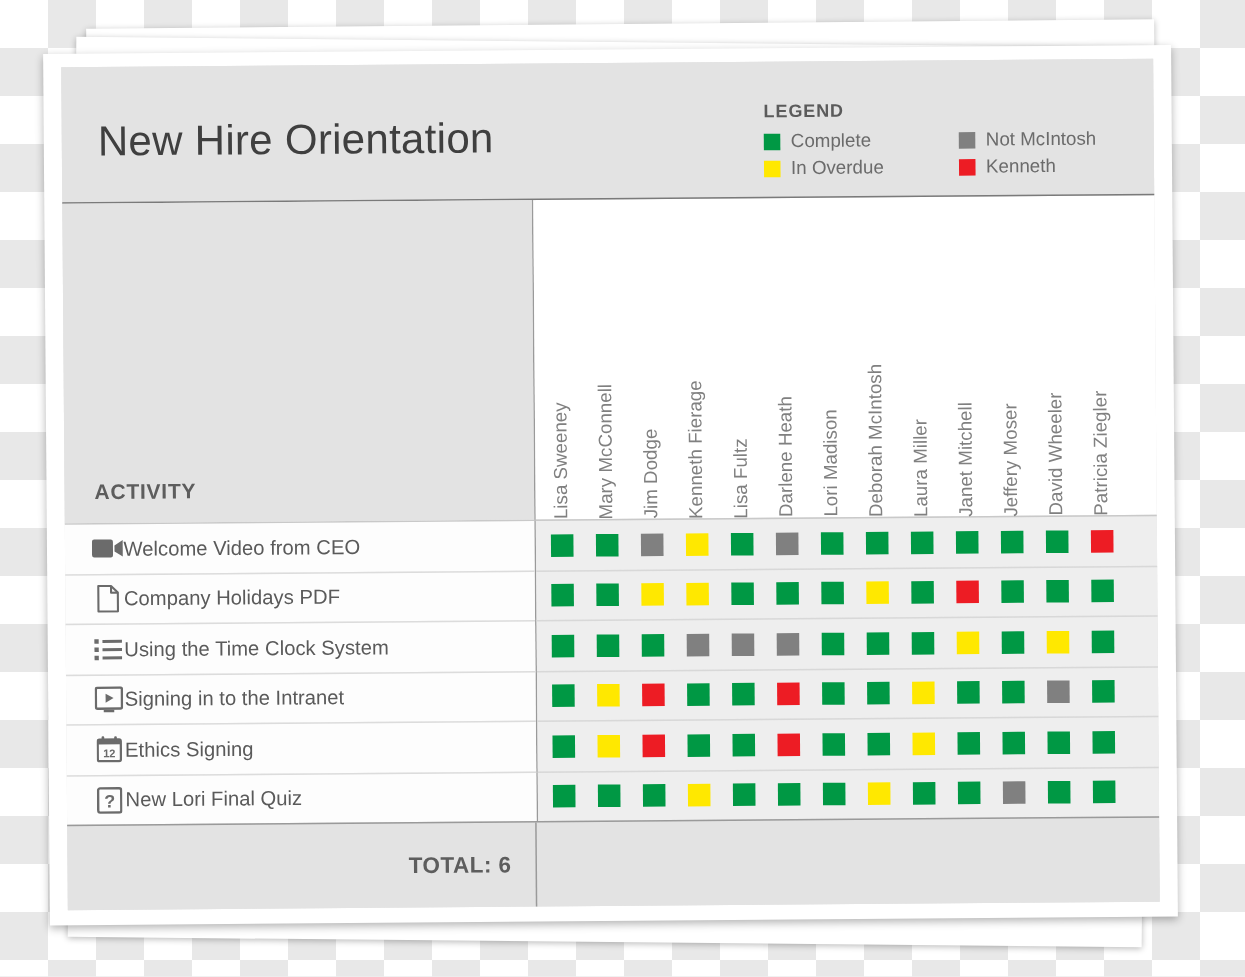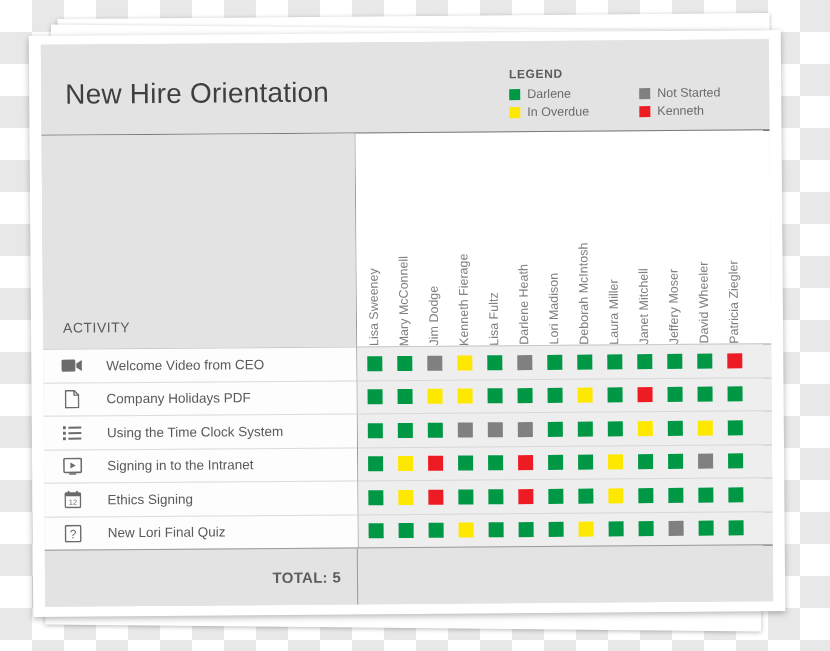--- a/index.html
+++ b/index.html
@@ -130,21 +130,21 @@
     height: 213px;
     flex: 0 0 213px;
     background: #e3e3e3;
     position: relative;
   }
   .activity-label {
     position: absolute;
     left: 20px;
     bottom: 13px;
     font-size: 14px;
-    font-weight: normal;
+    font-weight: bold;
     color: #5d5d5d;
     letter-spacing: 0.5px;
   }
   .right-head {
     height: 213px;
     flex: 0 0 213px;
     background: #ffffff;
     display: flex;
     align-items: flex-end;
     padding-left: 2px;
@@ -182,25 +182,26 @@
     background: #fdfdfd;
     border-top: 1px solid #dcdcdc;
     padding-left: 17px;
     box-sizing: border-box;
   }
   .act-row:first-child { border-top: 1px solid #c9c9c9; }
   .act-icon {
     width: 22px;
     flex: 0 0 22px;
     height: 19px;
-    margin-right: 24px;
+    margin-right: 0;
     display: flex;
     align-items: center;
     justify-content: center;
     color: #6b6b6b;
+    font-weight: bold;
   }
   .act-icon svg { display: block; }
   .act-label {
     font-size: 13.5px;
     color: #5a5a5a;
     white-space: nowrap;
   }
   .status-row {
     flex: 1 1 0;
     display: flex;
@@ -259,25 +260,25 @@
   <div class="card">
 
     <div class="titlebar">
       <div class="doc-title">New Hire Orientation</div>
 
       <div class="legend">
         <div class="legend-title">LEGEND</div>
         <div class="legend-grid">
           <div class="legend-item">
             <span class="legend-swatch" style="background:#009844"></span>
-            <span>Darlene</span>
+            <span>Complete</span>
           </div>
           <div class="legend-item">
             <span class="legend-swatch" style="background:#808080"></span>
-            <span>Not Started</span>
+            <span>Not McIntosh</span>
           </div>
           <div class="legend-item">
             <span class="legend-swatch" style="background:#ffe800"></span>
             <span>In Overdue</span>
           </div>
           <div class="legend-item">
             <span class="legend-swatch" style="background:#ed1c24"></span>
             <span>Kenneth</span>
           </div>
         </div>
@@ -645,19 +646,19 @@
                 <span class="status-box" style="background: rgb(0, 152, 68);"></span>
               </div>
             </div>
           </div>
       </div>
 
     </div>
 
     <div class="footer">
       <div class="footer-left">
-        <span class="footer-total">TOTAL: 5</span>
+        <span class="footer-total">TOTAL: 6</span>
       </div>
       <div class="footer-right"></div>
     </div>
 
   </div>
 </div>
 
 </body></html>

